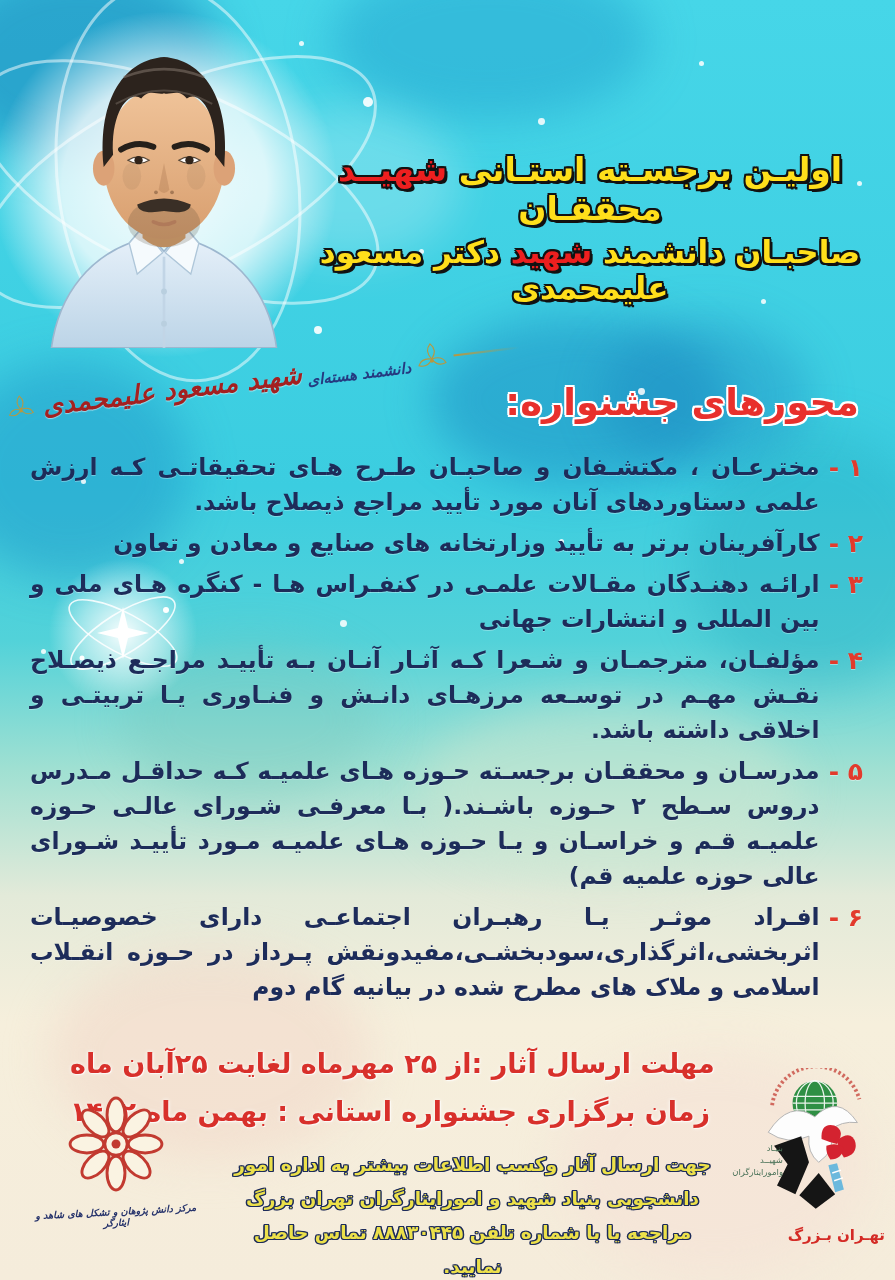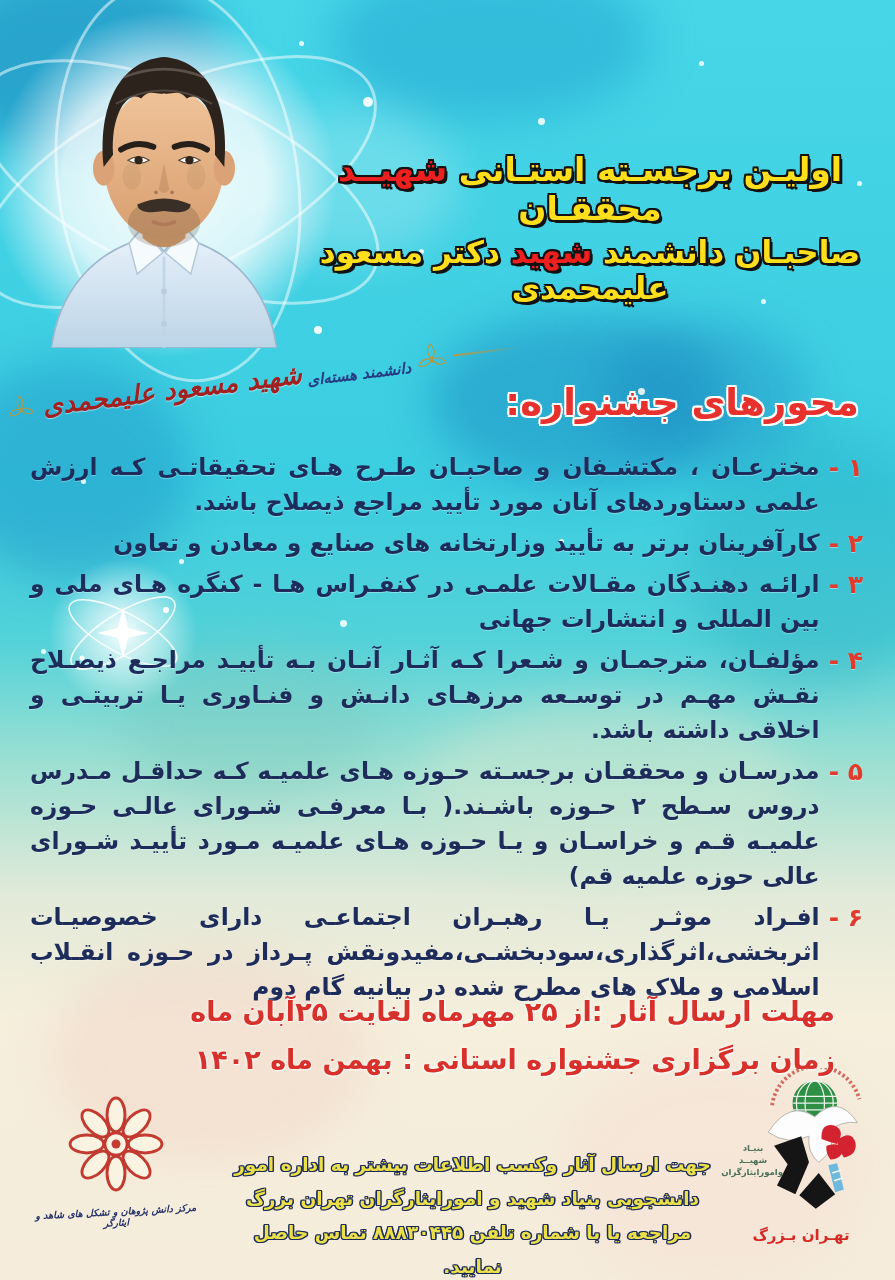--- a/index.html
+++ b/index.html
@@ -59,37 +59,37 @@
     text-shadow:2px 0 0 #fff,-2px 0 0 #fff,0 2px 0 #fff,0 -2px 0 #fff,
       1.6px 1.6px 0 #fff,-1.6px 1.6px 0 #fff,1.6px -1.6px 0 #fff,-1.6px -1.6px 0 #fff;}
   
   .axes-list{position:absolute;top:450px;right:32px;left:30px;}
   .axis-item{display:flex;margin-bottom:6px;}
   .axis-num{flex:0 0 auto;font-size:25px;font-weight:bold;color:#e23a2c;margin-inline-end:9px;
     line-height:35px;text-shadow:0 1px 0 rgba(255,255,255,.4);}
   .axis-text{flex:1;font-size:23.5px;font-weight:bold;color:#1d2c5a;line-height:35px;
     text-align:justify;text-align-last:right;text-shadow:0 1px 0 rgba(255,255,255,.3);}
   
-  .deadline{position:absolute;top:996px;left:70px;right:60px;text-align:right;}
+  .deadline{position:absolute;top:1048px;left:70px;right:60px;text-align:left;}
   .deadline-line{font-size:27px;font-weight:bold;color:#d8302b;margin-bottom:17px;
     text-shadow:0 0 4px rgba(255,255,255,.9),1px 1px 0 rgba(255,255,255,.7);}
   
   .info-block{position:absolute;top:1148px;left:228px;right:178px;text-align:center;}
   .info-line{font-size:18.5px;font-weight:bold;color:#ece04a;line-height:34px;
     text-shadow:1.4px 0 0 #1c2b5a,-1.4px 0 0 #1c2b5a,0 1.4px 0 #1c2b5a,0 -1.4px 0 #1c2b5a,
       1.1px 1.1px 0 #1c2b5a,-1.1px 1.1px 0 #1c2b5a,1.1px -1.1px 0 #1c2b5a,-1.1px -1.1px 0 #1c2b5a;}
   .left-logo{position:absolute;left:26px;top:1088px;width:180px;text-align:center;}
   .left-logo svg{width:112px;height:112px;}
   .left-logo-caption{margin-top:2px;font-size:9.5px;font-style:italic;color:#26336b;
     transform:rotate(-3deg);font-weight:bold;}
   .right-logo{position:absolute;right:10px;top:1068px;width:168px;height:190px;}
   .right-logo svg.emblem{position:absolute;top:0;right:14px;width:126px;height:146px;}
-  .bonyad-org{position:absolute;left:6px;top:74px;width:60px;text-align:center;
-    font-size:8.5px;font-weight:bold;color:#4a7258;line-height:12px;}
-  .bonyad-city{position:absolute;bottom:14px;left:0;right:0;text-align:center;
+  .bonyad-org{position:absolute;left:6px;top:74px;width:60px;text-align:right;
+    font-size:8.5px;font-weight:normal;color:#4a7258;line-height:12px;}
+  .bonyad-city{position:absolute;bottom:14px;left:0;right:0;
     font-size:15px;font-weight:bold;color:#d42b26;}
   .ornament{flex:0 0 auto;}
 </style>
 </head>
 <body>
 
 <div class="poster">
 
   <div>
     <div class="blob b1"></div>

